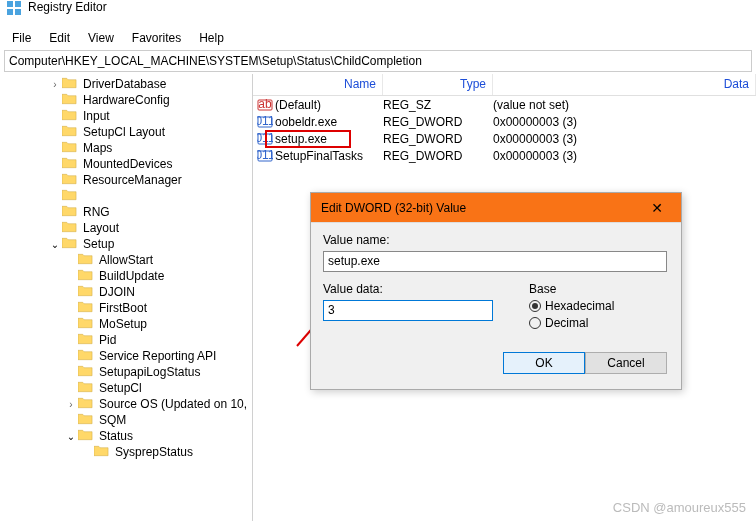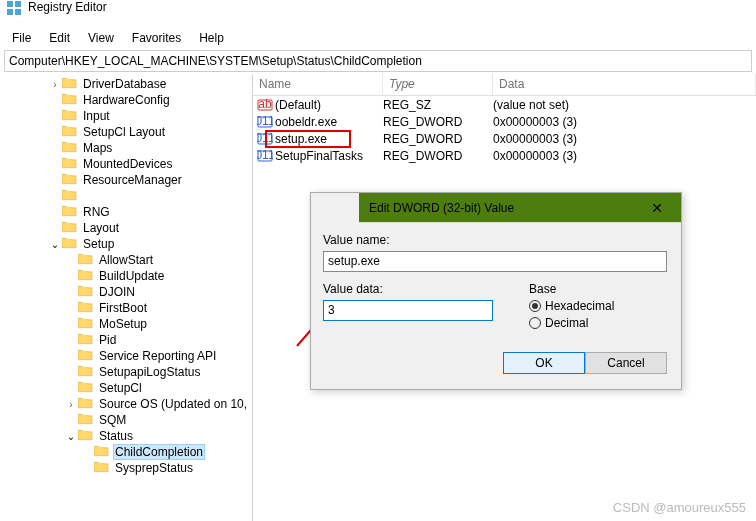--- a/index.html
+++ b/index.html
@@ -16,31 +16,31 @@
 .tree-row { display: flex; align-items: center; height: 16px; white-space: nowrap; }
 .tree-row .sp { display: inline-block; }
 .chev { width: 14px; display: inline-flex; justify-content: center; align-items: center; color: #666; font-size: 10px; }
 .chev.open { color: #000; }
 .folder { width: 16px; height: 14px; margin-right: 3px; display: inline-flex; }
 .folder svg { width: 15px; height: 12px; }
 .tree-label { padding: 0 2px; }
 .tree-label.sel { background: #cce8ff; border: 1px solid #99d1ff; padding: 0 1px; }
 .list { flex: 1; }
 .list-head { display: flex; height: 22px; border-bottom: 1px solid #e0e0e0; }
-.list-head div { padding: 3px 6px; border-right: 1px solid #e8e8e8; color: #737373; }
+.list-head div { padding: 3px 6px; border-right: 1px solid #e8e8e8; color: #1d4ed8; text-align: right; }
 .col-n { width: 130px; }
-.col-t { width: 110px; font-style: italic; }
+.col-t { width: 110px; }
 .col-d { flex: 1; }
 .list-row { display: flex; align-items: center; height: 17px; padding-left: 4px; }
 .list-row .ic { width: 16px; height: 16px; margin-right: 2px; display: inline-flex; align-items: center; }
 .list-row .nm { width: 108px; }
 .list-row .tp { width: 110px; }
 .highlight { border: 2px solid #d00; position: absolute; left: 265px; top: 130px; width: 86px; height: 18px; pointer-events: none; }
 .dialog { position: absolute; left: 310px; top: 192px; width: 372px; height: 198px; background: #f0f0f0; border: 1px solid #aaa; box-shadow: 2px 2px 8px rgba(0,0,0,0.2); }
-.dlg-title { height: 30px; display: flex; align-items: center; justify-content: space-between; padding: 0 8px 0 10px; background: #4d7c0f; border-bottom: 1px solid #ddd; margin-left: 48px; }
+.dlg-title { height: 30px; display: flex; align-items: center; justify-content: space-between; padding: 0 8px 0 10px; background: #f97316; border-bottom: 1px solid #ddd; }
 .dlg-close { width: 32px; height: 24px; display: flex; align-items: center; justify-content: center; font-size: 14px; }
 .dlg-body { padding: 10px 12px; }
 .dlg-label { margin-bottom: 4px; }
 .dlg-input { width: 344px; height: 21px; border: 1px solid #888; padding: 2px 4px; background: #fff; margin-bottom: 10px; }
 .dlg-row { display: flex; gap: 12px; }
 .dlg-left { flex: 1; }
 .dlg-right { width: 140px; }
 .dlg-data-input { width: 170px; height: 21px; border: 1px solid #0078d7; padding: 2px 4px; background: #fff; }
 .radio-row { display: flex; align-items: center; gap: 4px; margin-top: 3px; }
 .radio { width: 12px; height: 12px; border: 1px solid #333; border-radius: 50%; display: inline-flex; align-items: center; justify-content: center; }
@@ -310,30 +310,20 @@
         <span class="tree-label">Status</span>
       </div>
       <div class="tree-row">
         <span class="sp" style="width: 80px;"></span>
         <span class="chev"></span>
         <span class="folder">
           <svg viewBox="0 0 16 12">
             <path d="M0,1 L5,1 L6.5,2.5 L15,2.5 L15,11 L0,11 Z" fill="#ffd869" stroke="#caa53b" stroke-width="0.5"></path>
           </svg>
         </span>
-        <span class="tree-label sel">ChildCompletion</span>
-      </div>
-      <div class="tree-row">
-        <span class="sp" style="width: 80px;"></span>
-        <span class="chev"></span>
-        <span class="folder">
-          <svg viewBox="0 0 16 12">
-            <path d="M0,1 L5,1 L6.5,2.5 L15,2.5 L15,11 L0,11 Z" fill="#ffd869" stroke="#caa53b" stroke-width="0.5"></path>
-          </svg>
-        </span>
         <span class="tree-label">SysprepStatus</span>
       </div>
     </div>
   <div class="list">
     <div class="list-head">
       <div class="col-n">Name</div>
       <div class="col-t">Type</div>
       <div class="col-d">Data</div>
     </div>
     <div id="list-body">

